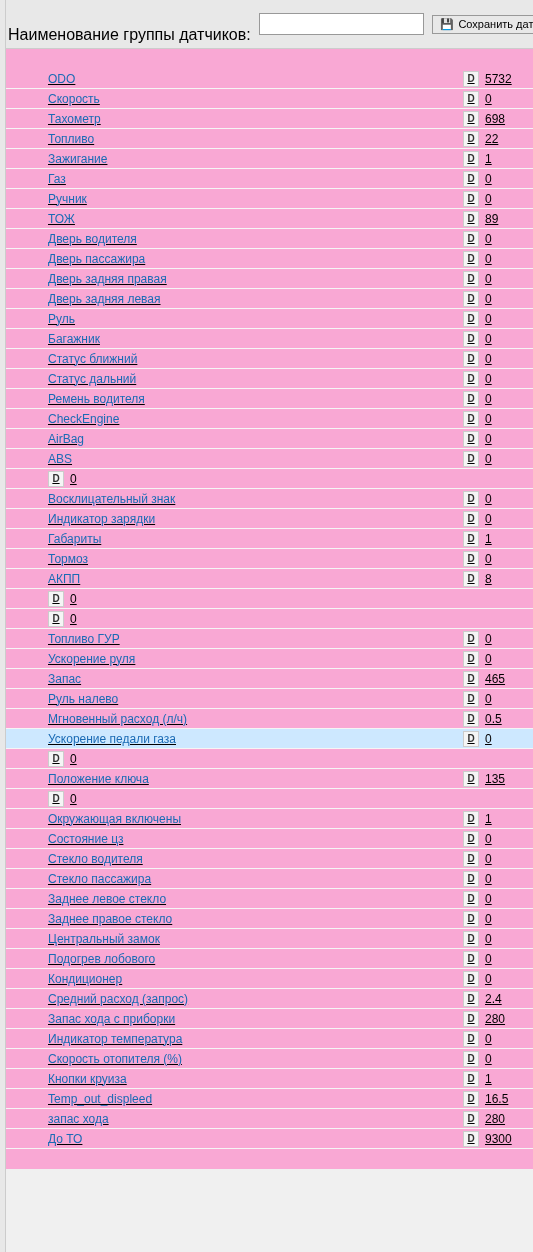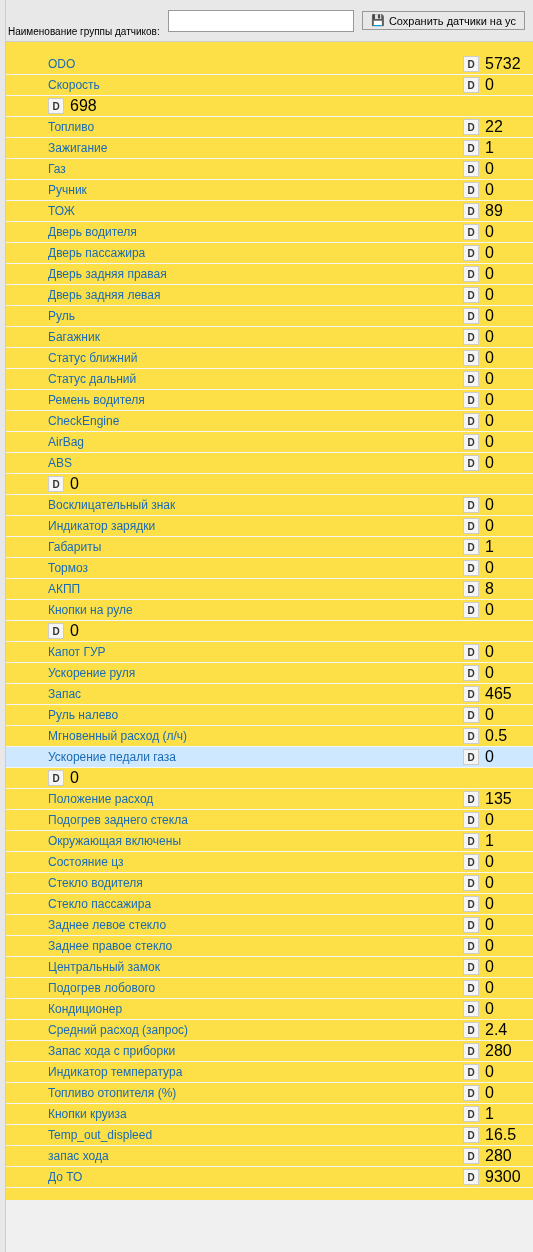--- a/index.html
+++ b/index.html
@@ -11,21 +11,21 @@
     }
     .header-bar {
       background: #e8e8e8;
       border-bottom: 1px solid #ccc;
       padding: 4px 8px;
       display: flex;
       align-items: center;
       gap: 8px;
     }
     .header-label {
-      font-size: 10px;
+      font-size: 16px;
       white-space: nowrap;
       margin-top: 22px;
     }
     .header-input {
       flex: 1;
       height: 22px;
       border: 1px solid #999;
       padding: 2px 4px;
       font-size: 12px;
     }
@@ -34,22 +34,23 @@
       border: 1px solid #999;
       padding: 2px 8px;
       font-size: 11px;
       cursor: pointer;
       white-space: nowrap;
       display: flex;
       align-items: center;
       gap: 4px;
     }
     .content {
-      background: #fde047;
-      padding: 12px 0;
+      background: #f9a8d4;
+      padding: 20px 0;
+      text-decoration: underline;
     }
     .sensor-row {
       display: flex;
       align-items: center;
       padding: 1px 8px 1px 48px;
       min-height: 20px;
       border-bottom: 1px solid #f5f5f5;
     }
     .sensor-row.highlighted {
       background: #cde8ff;
@@ -68,21 +69,21 @@
       font-weight: bold;
       width: 16px;
       height: 16px;
       display: flex;
       align-items: center;
       justify-content: center;
       margin-right: 6px;
       flex-shrink: 0;
     }
     .sensor-value {
-      font-size: 16px;
+      font-size: 12px;
       color: #000;
       min-width: 40px;
       text-align: left;
     }
     .left-accent {
       position: fixed;
       left: 0;
       top: 0;
       width: 6px;
       height: 100%;
@@ -109,20 +110,21 @@
       <span class="sensor-name">ODO</span>
       <div class="d-badge">D</div>
       <span class="sensor-value">5732</span>
     </div>
     <div class="sensor-row">
       <span class="sensor-name">Скорость</span>
       <div class="d-badge">D</div>
       <span class="sensor-value">0</span>
     </div>
     <div class="sensor-row">
+      <span class="sensor-name">Тахометр</span>
       <div class="d-badge">D</div>
       <span class="sensor-value">698</span>
     </div>
     <div class="sensor-row">
       <span class="sensor-name">Топливо</span>
       <div class="d-badge">D</div>
       <span class="sensor-value">22</span>
     </div>
     <div class="sensor-row">
       <span class="sensor-name">Зажигание</span>
@@ -227,30 +229,29 @@
       <span class="sensor-name">Тормоз</span>
       <div class="d-badge">D</div>
       <span class="sensor-value">0</span>
     </div>
     <div class="sensor-row">
       <span class="sensor-name">АКПП</span>
       <div class="d-badge">D</div>
       <span class="sensor-value">8</span>
     </div>
     <div class="sensor-row">
-      <span class="sensor-name">Кнопки на руле</span>
-      <div class="d-badge">D</div>
-      <span class="sensor-value">0</span>
-    </div>
-    <div class="sensor-row">
-      <div class="d-badge">D</div>
-      <span class="sensor-value">0</span>
-    </div>
-    <div class="sensor-row">
-      <span class="sensor-name">Капот ГУР</span>
+      <div class="d-badge">D</div>
+      <span class="sensor-value">0</span>
+    </div>
+    <div class="sensor-row">
+      <div class="d-badge">D</div>
+      <span class="sensor-value">0</span>
+    </div>
+    <div class="sensor-row">
+      <span class="sensor-name">Топливо ГУР</span>
       <div class="d-badge">D</div>
       <span class="sensor-value">0</span>
     </div>
     <div class="sensor-row">
       <span class="sensor-name">Ускорение руля</span>
       <div class="d-badge">D</div>
       <span class="sensor-value">0</span>
     </div>
     <div class="sensor-row">
       <span class="sensor-name">Запас</span>
@@ -270,26 +271,25 @@
     <div class="sensor-row highlighted">
       <span class="sensor-name">Ускорение педали газа</span>
       <div class="d-badge">D</div>
       <span class="sensor-value">0</span>
     </div>
     <div class="sensor-row">
       <div class="d-badge">D</div>
       <span class="sensor-value">0</span>
     </div>
     <div class="sensor-row">
-      <span class="sensor-name">Положение расход</span>
+      <span class="sensor-name">Положение ключа</span>
       <div class="d-badge">D</div>
       <span class="sensor-value">135</span>
     </div>
     <div class="sensor-row">
-      <span class="sensor-name">Подогрев заднего стекла</span>
       <div class="d-badge">D</div>
       <span class="sensor-value">0</span>
     </div>
     <div class="sensor-row">
       <span class="sensor-name">Окружающая включены</span>
       <div class="d-badge">D</div>
       <span class="sensor-value">1</span>
     </div>
     <div class="sensor-row">
       <span class="sensor-name">Состояние цз</span>
@@ -340,21 +340,21 @@
       <span class="sensor-name">Запас хода с приборки</span>
       <div class="d-badge">D</div>
       <span class="sensor-value">280</span>
     </div>
     <div class="sensor-row">
       <span class="sensor-name">Индикатор температура</span>
       <div class="d-badge">D</div>
       <span class="sensor-value">0</span>
     </div>
     <div class="sensor-row">
-      <span class="sensor-name">Топливо отопителя (%)</span>
+      <span class="sensor-name">Скорость отопителя (%)</span>
       <div class="d-badge">D</div>
       <span class="sensor-value">0</span>
     </div>
     <div class="sensor-row">
       <span class="sensor-name">Кнопки круиза</span>
       <div class="d-badge">D</div>
       <span class="sensor-value">1</span>
     </div>
     <div class="sensor-row">
       <span class="sensor-name">Temp_out_displeed</span>

